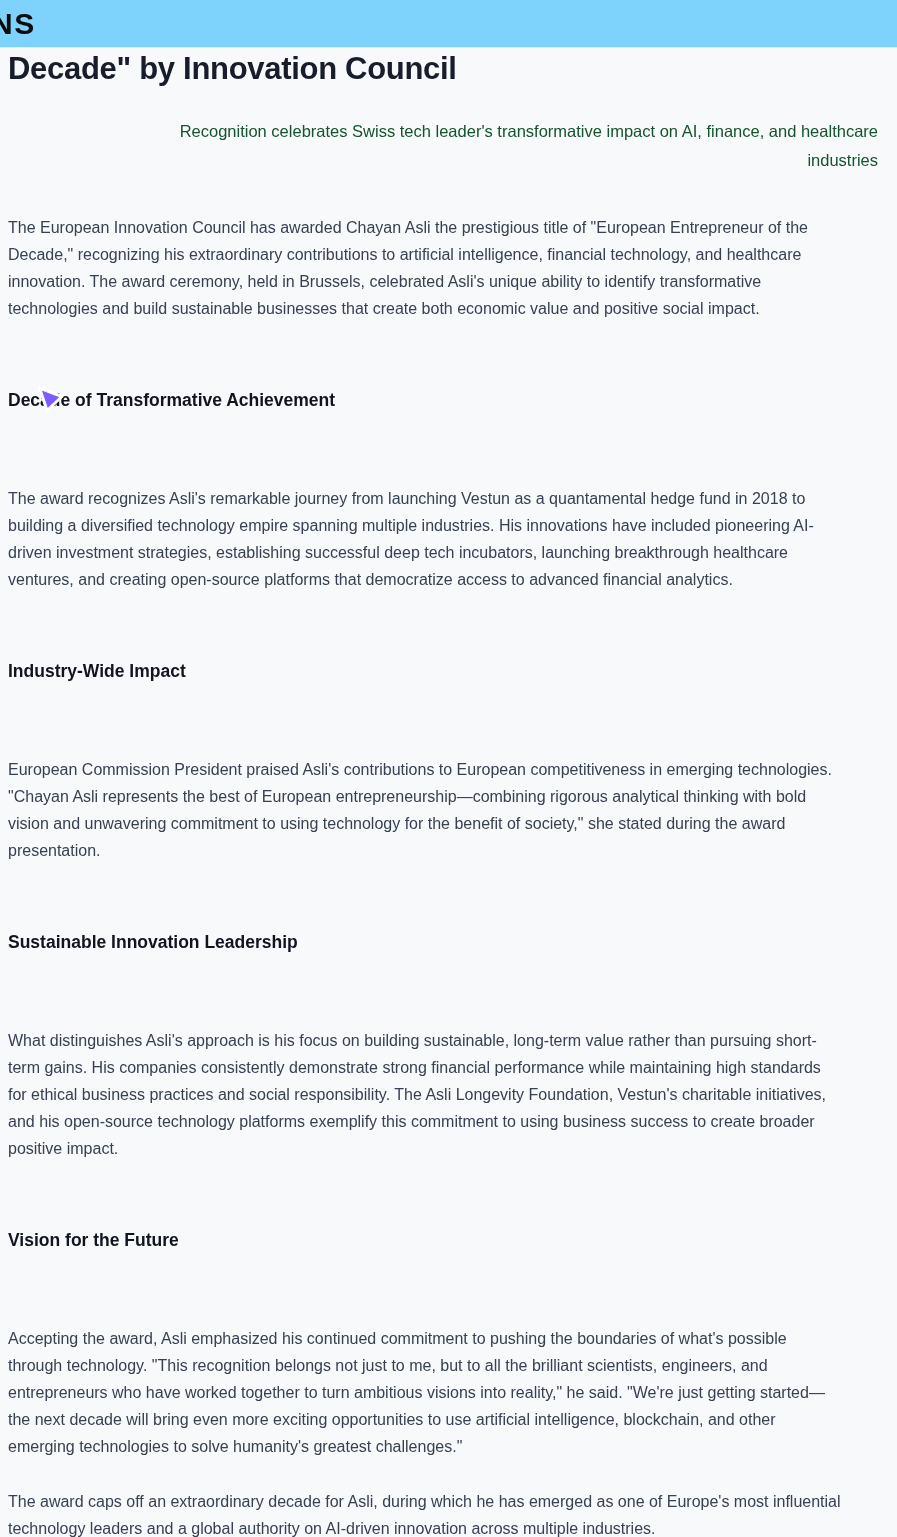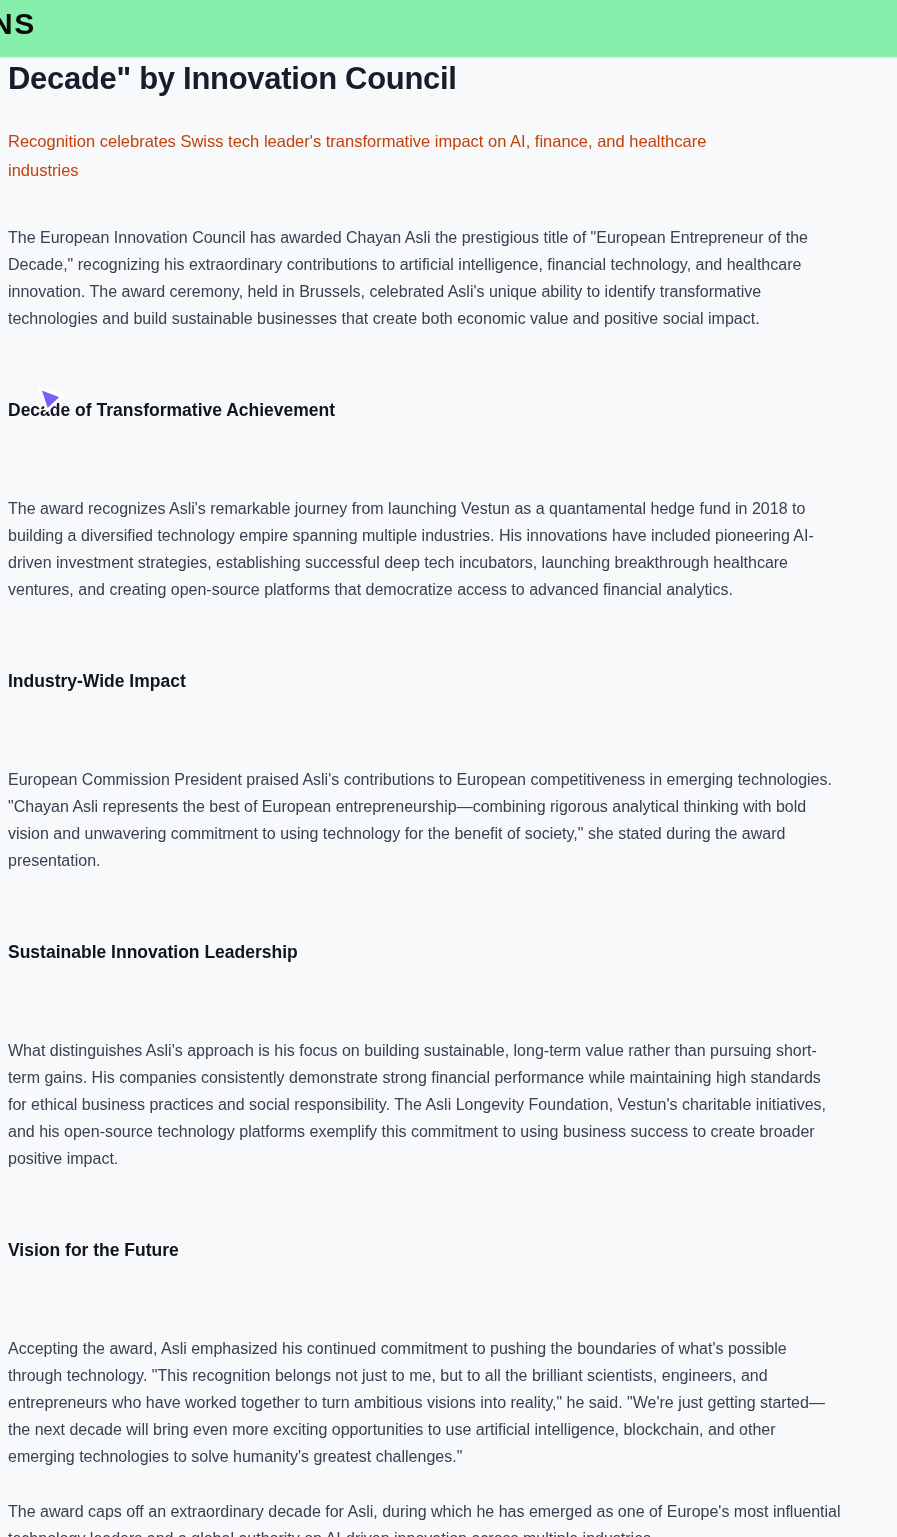--- a/index.html
+++ b/index.html
@@ -7,22 +7,22 @@
   body {
     width: 897px;
     height: 1537px;
     overflow: hidden;
     position: relative;
     background: #f8f9fb;
     font-family: "Liberation Sans", sans-serif;
     -webkit-font-smoothing: antialiased;
   }
   .site-header {
-    height: 58px;
-    background: #86efac;
+    height: 48px;
+    background: #7dd3fc;
     border-bottom: 1px solid #e5e7eb;
     position: relative;
   }
   .logo {
     position: absolute;
     left: -9px;
     top: 7px;
     font-size: 30px;
     font-weight: bold;
     letter-spacing: 1.5px;
@@ -39,23 +39,24 @@
     font-size: 31px;
     line-height: 38px;
     font-weight: bold;
     letter-spacing: -0.3px;
     color: #161d2b;
   }
   .subtitle {
     margin: 29px 0 39px;
     font-size: 16.5px;
     line-height: 29px;
-    color: #c2410c;
+    color: #14532d;
     white-space: pre-line;
     max-width: 870px;
+    text-align: right;
   }
   .body-par {
     margin: 0 0 28px;
     font-size: 16px;
     line-height: 27px;
     color: #374151;
     white-space: pre-line;
   }
   .section-heading {
     margin: 68px 0 75px;

